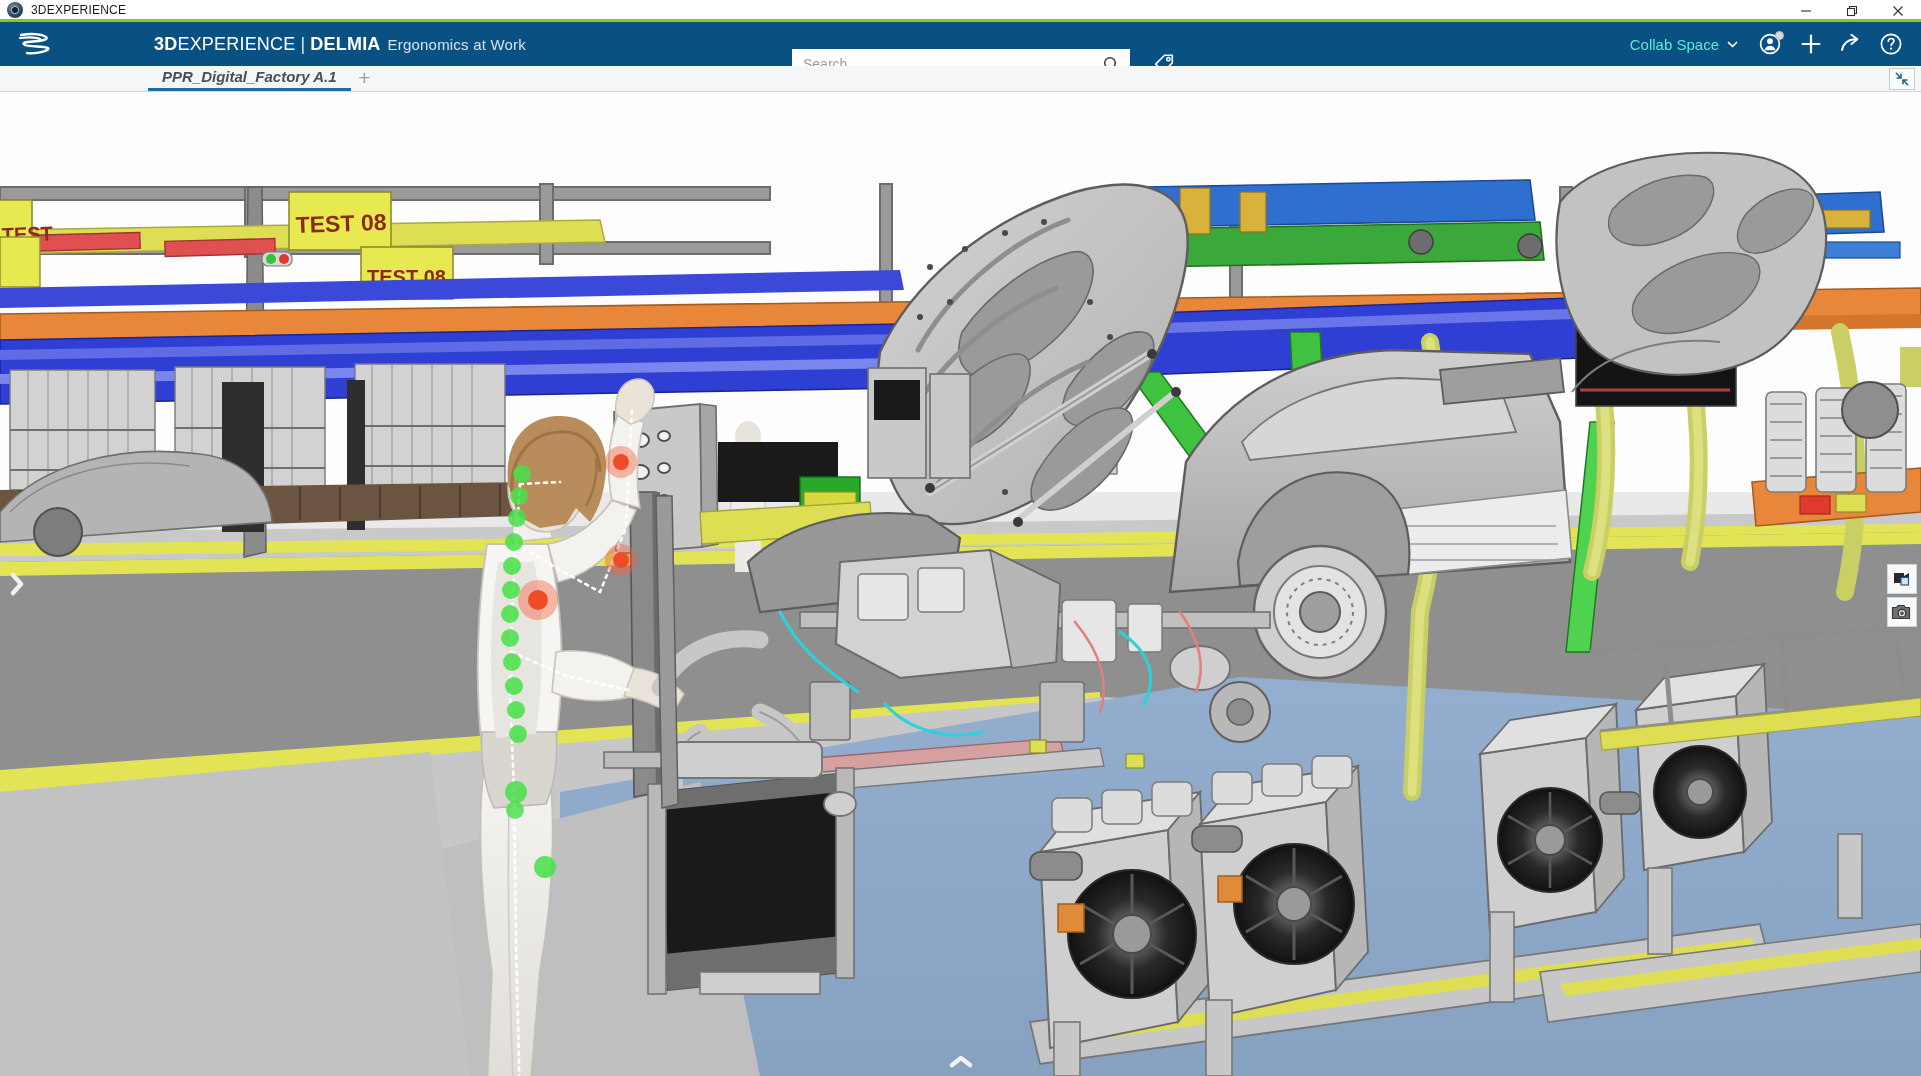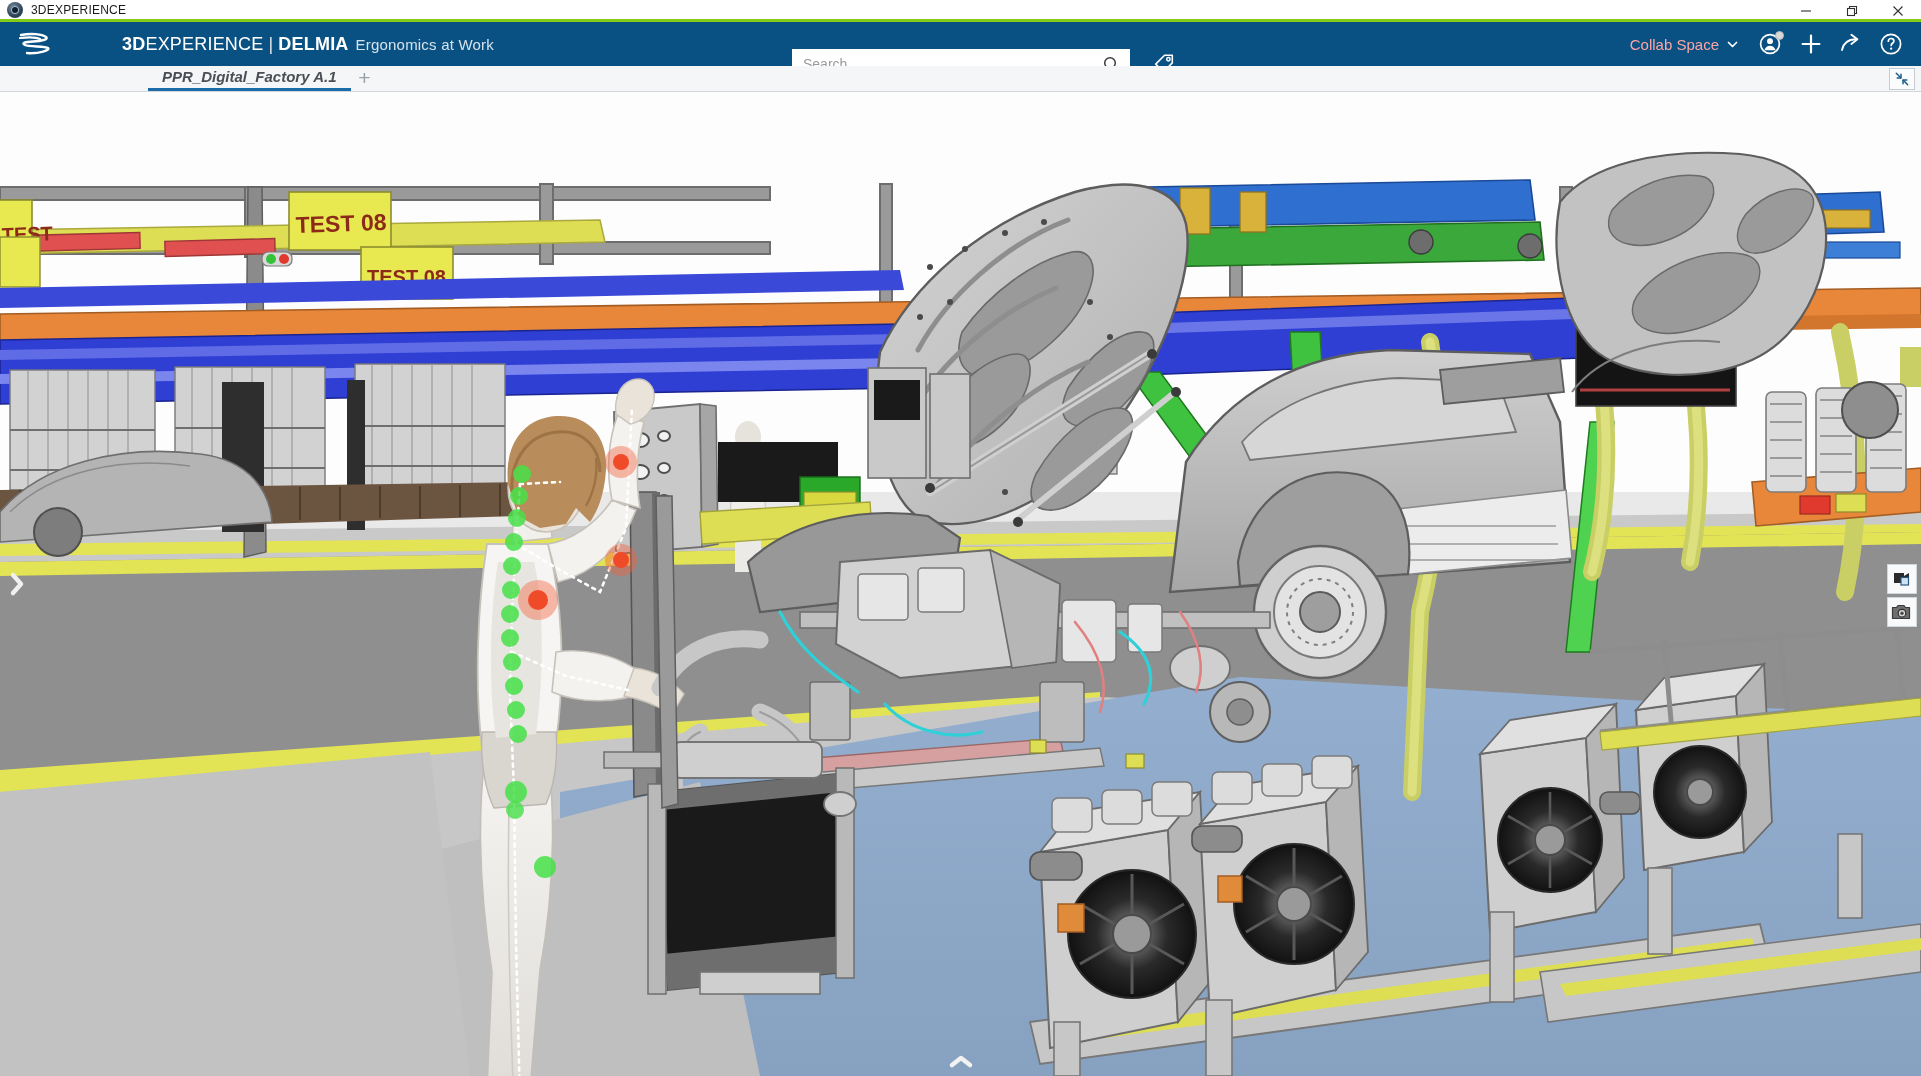--- a/index.html
+++ b/index.html
@@ -42,21 +42,21 @@
     background: #0a5183;
     display: flex; align-items: center;
     position: relative;
     color:#fff;
   }
   .ds-logo {
     width: 46px; margin-left: 12px; flex:none;
     display:flex; align-items:center; justify-content:center;
   }
   .brand {
-    margin-left: 64px;
+    margin-left: 96px;
     font-size: 18px; letter-spacing: .2px; white-space: nowrap;
   }
   .brand .b { font-weight: 700; }
   .brand .thin { font-weight: 300; }
   .brand .pipe { font-weight:300; margin: 0 5px; opacity:.85; }
   .brand .app { font-size: 15px; font-weight: 300; color:#d7e3ec; margin-left: 7px; }
 
   .search-wrap {
     position:absolute; left: 792px; top: 27px;
     width: 338px; height: 30px;
@@ -76,21 +76,21 @@
   .tag-btn {
     position:absolute; left:1148px; top:27px; width:32px; height:30px;
     display:flex;align-items:center;justify-content:center; cursor:pointer;
   }
 
   .header-right {
     position:absolute; right:10px; top:0; height:44px;
     display:flex; align-items:center; gap:0px;
   }
   .collab {
-    font-size:15px; font-weight:400; color:#fca5a5; display:flex; align-items:center;
+    font-size:15px; font-weight:400; color:#5eead4; display:flex; align-items:center;
     margin-right:12px; cursor:pointer; white-space:nowrap;
   }
   .collab .chev { margin-left:7px; display:flex; }
   .hdr-icon {
     width:40px; height:44px; display:flex; align-items:center; justify-content:center;
     cursor:pointer; position:relative;
   }
   .badge-dot {
     position:absolute; right:7px; top:9px; width:9px; height:9px; border-radius:50%;
     background:#d8d8d8; border:1px solid #b9b9b9;

